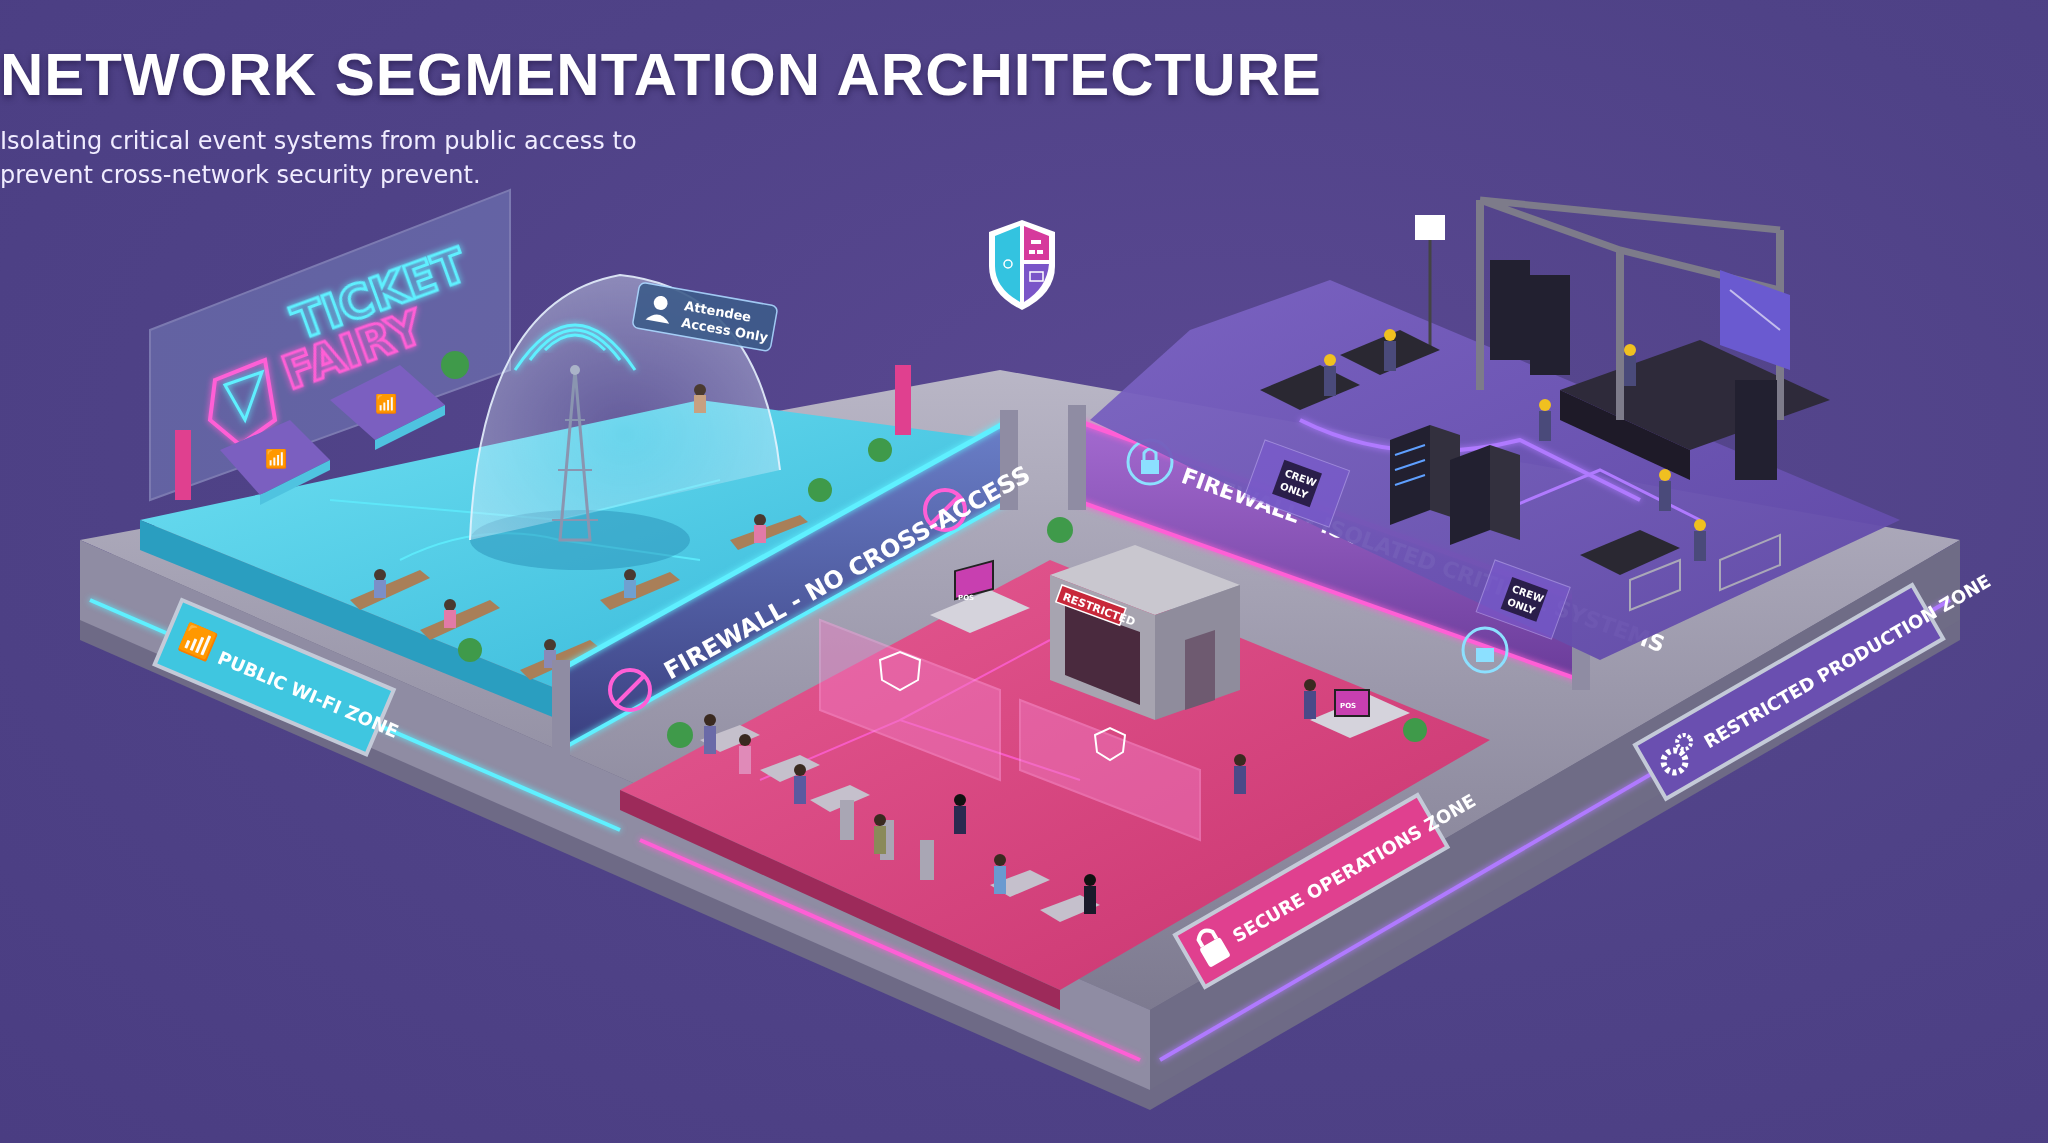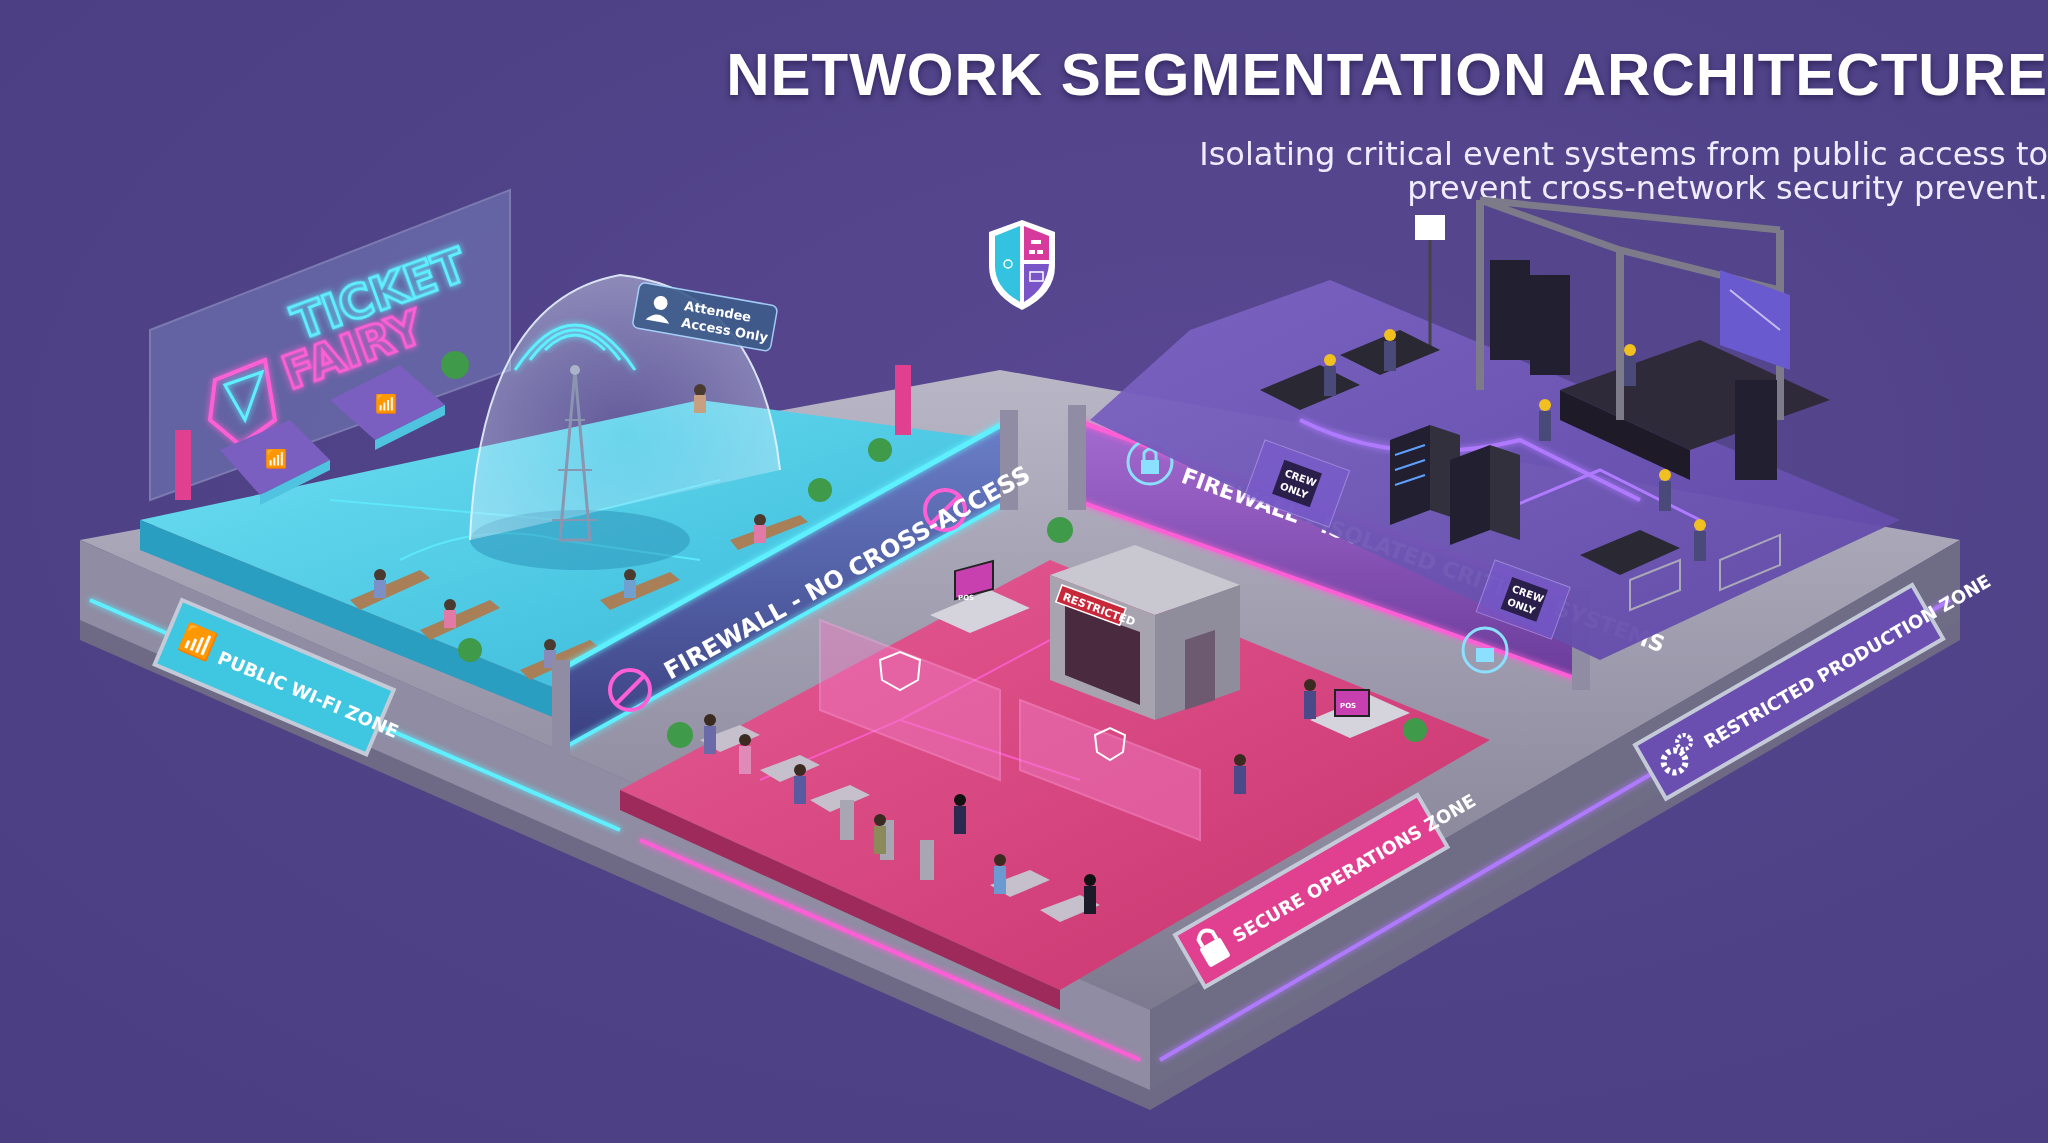--- a/index.html
+++ b/index.html
@@ -1,23 +1,23 @@
 <!DOCTYPE html>
 <html><head>
 <meta charset="utf-8">
 <style>
   html, body { margin: 0; padding: 0; }
   body {
     width: 2048px; height: 1143px; overflow: hidden; position: relative;
     background: radial-gradient(ellipse at 60% 40%, #5a4892 0%, #4f4287 55%, #4a3d82 100%);
     font-family: "DejaVu Sans", sans-serif;
   }
-  .header { position: absolute; left: 0; top: 40px; width: 2048px; text-align: right; color: #fff; }
+  .header { position: absolute; left: 0; top: 40px; width: 2048px; text-align: left; color: #fff; }
   .title { font-family: "Liberation Sans", sans-serif; font-weight: 700; font-size: 60px; letter-spacing: 1px; margin: 0; text-shadow: 0 3px 6px rgba(20,10,50,0.5); }
-  .subtitle { font-family: "DejaVu Sans", sans-serif; font-size: 32px; line-height: 34px; margin-top: 28px; color: #f0ecff; }
+  .subtitle { font-family: "DejaVu Sans", sans-serif; font-size: 24px; line-height: 34px; margin-top: 15px; color: #f0ecff; }
   .subtitle span { display: block; }
   svg.scene { position: absolute; left: 0; top: 0; }
   .lbl { font-family: "DejaVu Sans", sans-serif; font-weight: 700; fill: #fff; }
   .neon-cyan { fill: none; stroke: #5ff0ff; }
   .neon-pink { fill: none; stroke: #ff5fd6; }
 </style>
 </head>
 <body>
 
 <div class="header">

